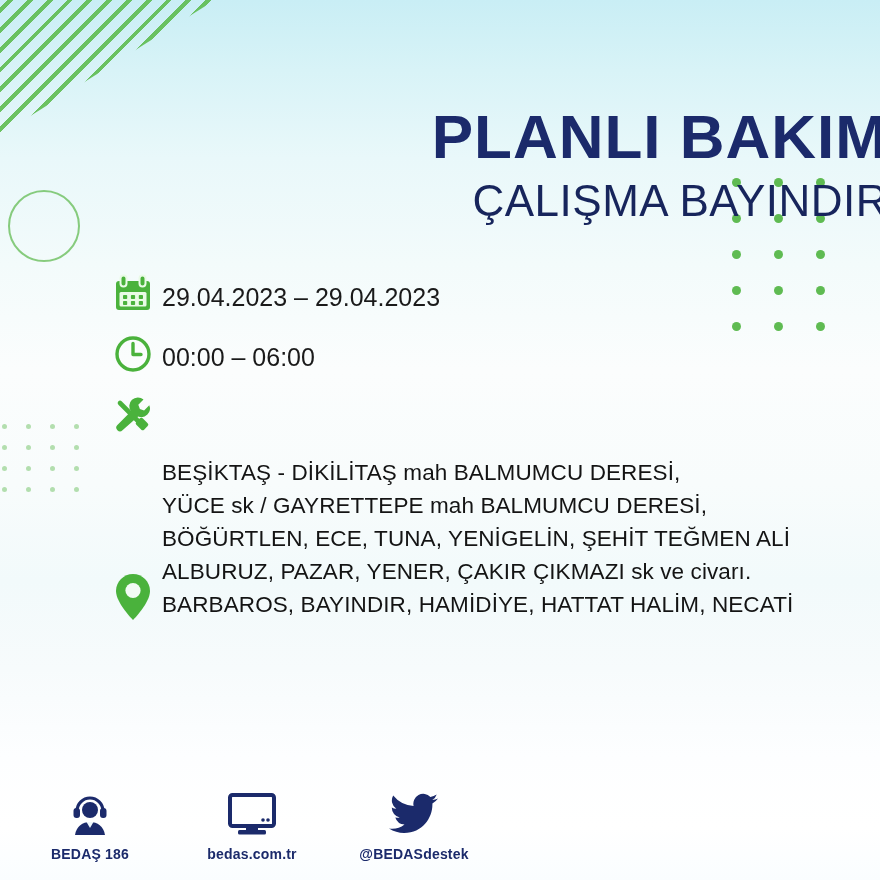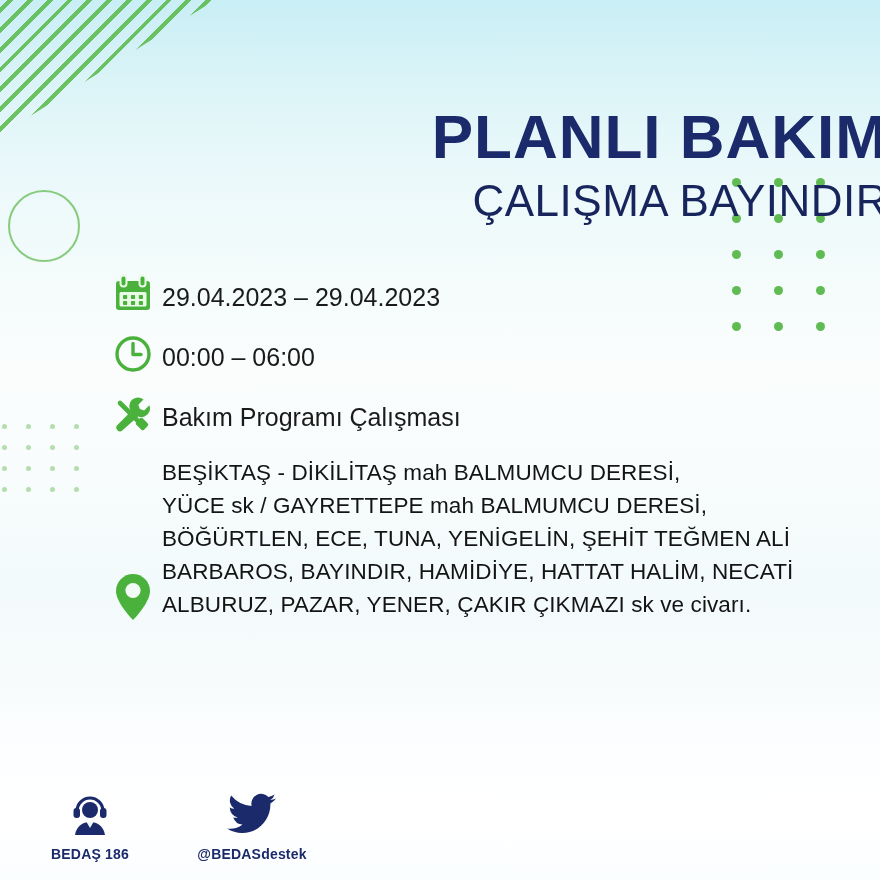--- a/index.html
+++ b/index.html
@@ -283,36 +283,35 @@
     <div class="info-row">
       <div class="info-icon">
         <svg width="40" height="40" viewBox="0 0 40 40">
           <g stroke="#4ab23c" stroke-width="4.6" stroke-linecap="round">
             <line x1="7" y1="9" x2="29" y2="31"></line>
           </g>
           <path d="M30.5 5.5 l-5.2 5.2 1.6 4.2 4.2 1.6 5.2-5.2 a8.6 8.6 0 0 1 -11.2 11.2 L9.5 36.2 a3.6 3.6 0 0 1 -5.1 -5.1 L18.1 17.3 A8.6 8.6 0 0 1 30.5 5.5 z" fill="#4ab23c"></path>
           <rect x="24.5" y="24.5" width="9" height="11" rx="2" transform="rotate(-45 29 30)" fill="#4ab23c"></rect>
         </svg>
       </div>
-      <div class="info-text">Bakım Programı Çalışması</div>
     </div>
 
     <div class="info-row address">
       <div class="info-icon">
         <svg width="36" height="48" viewBox="0 0 36 48">
           <path d="M18 1 C8.6 1 1 8.6 1 18 c0 12 17 29 17 29 s17 -17 17 -29 C35 8.6 27.4 1 18 1 z" fill="#4ab23c"></path>
           <circle cx="18" cy="17.5" r="7.6" fill="#f2fbf5"></circle>
         </svg>
       </div>
       <div class="info-text">
         <span class="addr-line">BEŞİKTAŞ -  DİKİLİTAŞ mah BALMUMCU DERESİ,</span>
         <span class="addr-line">YÜCE sk / GAYRETTEPE mah BALMUMCU DERESİ,</span>
         <span class="addr-line">BÖĞÜRTLEN, ECE, TUNA, YENİGELİN, ŞEHİT TEĞMEN ALİ</span>
+        <span class="addr-line">ALBURUZ, PAZAR, YENER, ÇAKIR ÇIKMAZI sk ve civarı.</span>
         <span class="addr-line">BARBAROS, BAYINDIR, HAMİDİYE, HATTAT HALİM, NECATİ</span>
-        <span class="addr-line">ALBURUZ, PAZAR, YENER, ÇAKIR ÇIKMAZI sk ve civarı.</span>
       </div>
     </div>
 
   </div>
 
   <div class="footer">
 
     <div class="footer-item">
       <div class="footer-icon">
         <svg width="46" height="46" viewBox="0 0 46 46">
@@ -320,20 +319,32 @@
           <rect x="6.5" y="17" width="6.5" height="10" rx="3" fill="#1b2a6b"></rect>
           <rect x="33" y="17" width="6.5" height="10" rx="3" fill="#1b2a6b"></rect>
           <circle cx="23" cy="19" r="8" fill="#1b2a6b"></circle>
           <path d="M8 44 c1.5 -9 7.5 -13 15 -13 s13.5 4 15 13 z" fill="#1b2a6b"></path>
           <path d="M19.5 31 L23 37 l3.5 -6 z" fill="#eef7fb"></path>
         </svg>
       </div>
       <div class="footer-label">BEDAŞ 186</div>
     </div>
 
+    <div class="footer-item">
+      <div class="footer-icon">
+        <svg width="50" height="46" viewBox="0 0 50 46">
+          <rect x="3" y="4" width="44" height="31" rx="2.5" fill="none" stroke="#1b2a6b" stroke-width="4"></rect>
+          <rect x="19" y="35" width="12" height="5" fill="#1b2a6b"></rect>
+          <rect x="11" y="39" width="28" height="4.5" rx="1.5" fill="#1b2a6b"></rect>
+          <circle cx="36" cy="29" r="1.8" fill="#1b2a6b"></circle>
+          <circle cx="41" cy="29" r="1.8" fill="#1b2a6b"></circle>
+        </svg>
+      </div>
+      <div class="footer-label">bedas.com.tr</div>
+    </div>
 
     <div class="footer-item">
       <div class="footer-icon">
         <svg width="50" height="46" viewBox="0 0 50 42">
           <path d="M49 5.4 a19.6 19.6 0 0 1 -5.7 1.6 A10 10 0 0 0 47.7 1.5 a19.8 19.8 0 0 1 -6.3 2.4 A9.9 9.9 0 0 0 24.6 13 A28 28 0 0 1 4.2 2.6 a9.9 9.9 0 0 0 3.1 13.2 a9.8 9.8 0 0 1 -4.5 -1.2 v0.1 a9.9 9.9 0 0 0 7.9 9.7 a10 10 0 0 1 -4.4 0.2 a9.9 9.9 0 0 0 9.2 6.9 A19.9 19.9 0 0 1 0 35.6 A28 28 0 0 0 15.2 40 c18.2 0 28.2 -15.1 28.2 -28.2 v-1.3 A20 20 0 0 0 49 5.4 z" fill="#1b2a6b"></path>
         </svg>
       </div>
       <div class="footer-label">@BEDASdestek</div>
     </div>
 

